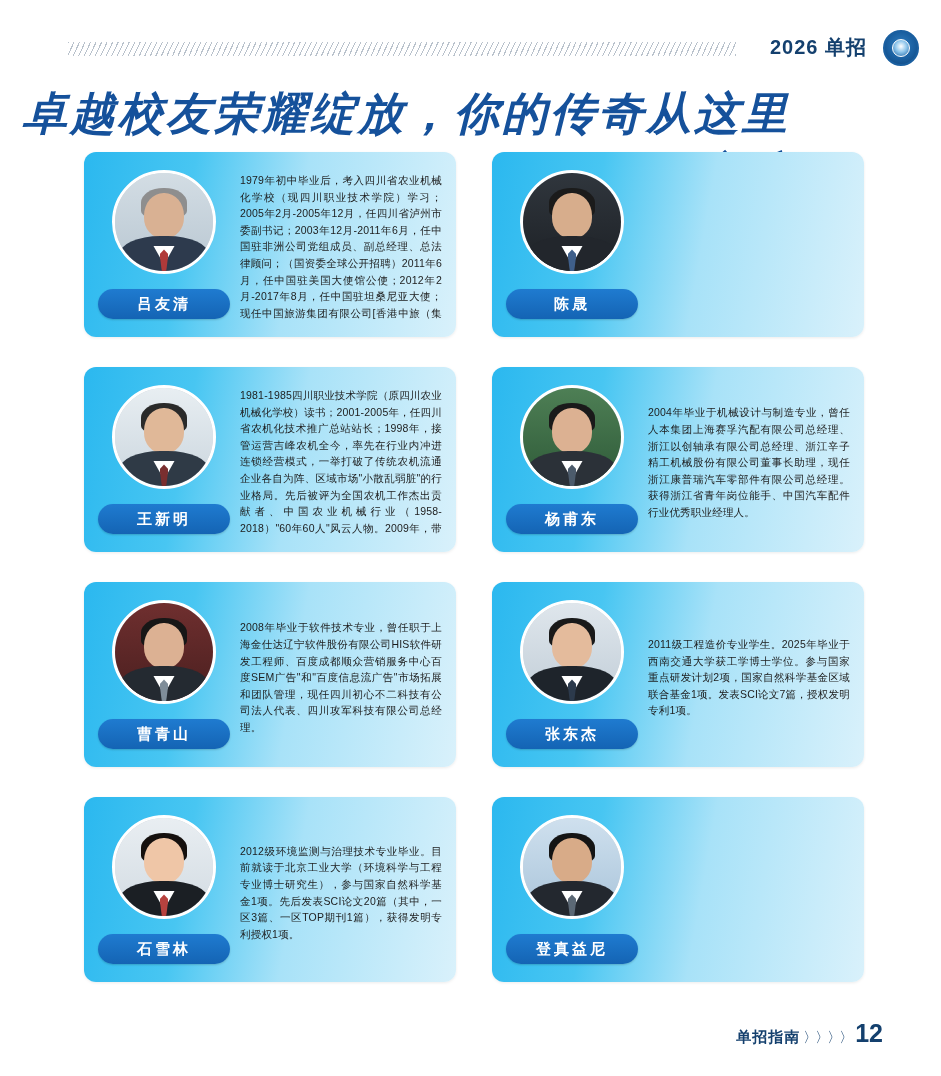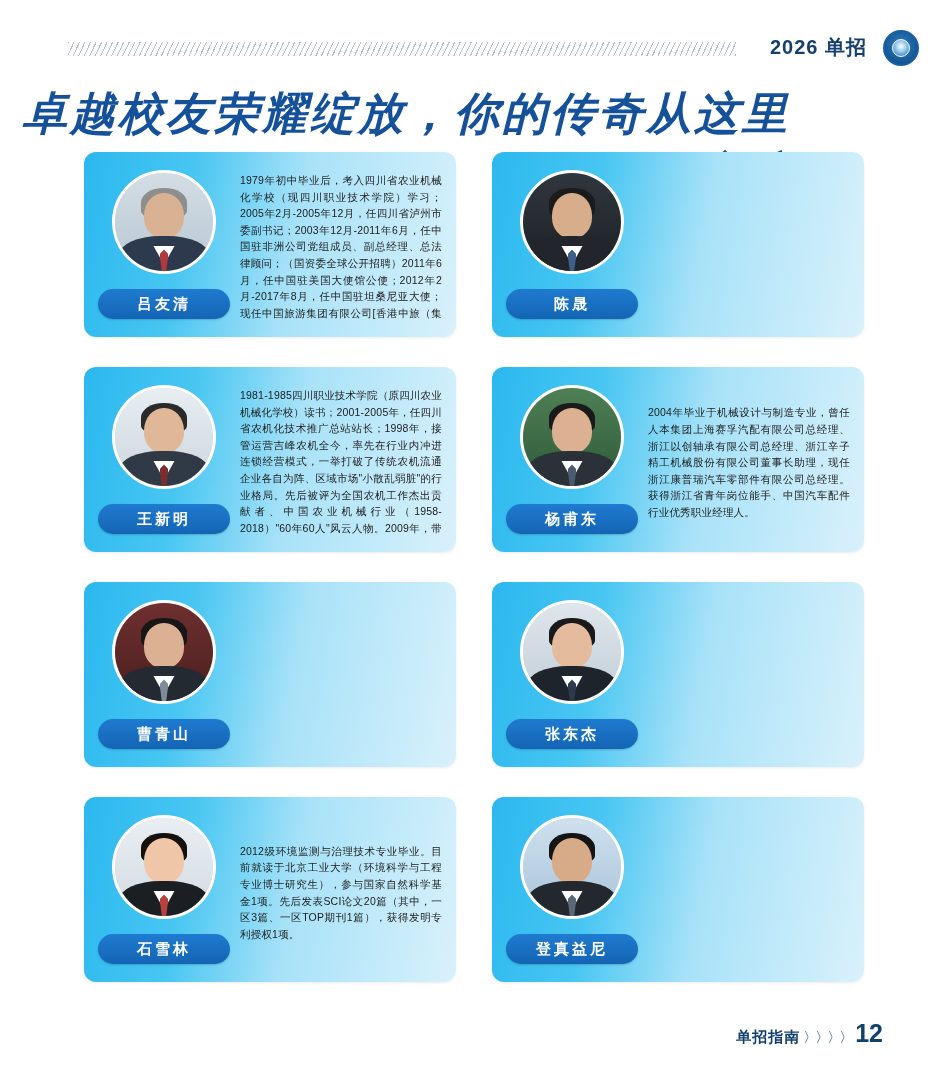--- a/index.html
+++ b/index.html
@@ -336,36 +336,38 @@
             <div class="bg" style="background:linear-gradient(180deg,#6f2f2f 0%,#4a1f1f 100%);"></div>
             <div class="hair" style="background:#171717;"></div>
             <div class="head" style="background:#dcb193;"></div>
             <div class="body" style="background:#242a31;"></div>
             <div class="collar"></div>
             <div class="tie" style="background:#7f8d99;"></div>
           </div>
         </div>
       </div>
       <div class="name-badge">曹青山</div>
+      <div class="card-text center-v">2008年毕业于软件技术专业，曾任职于上海金仕达辽宁软件股份有限公司HIS软件研发工程师、百度成都顺众营销服务中心百度SEM广告"和"百度信息流广告"市场拓展和团队管理，现任四川初心不二科技有公司法人代表、四川攻军科技有限公司总经理。</div>
     </div>
 
     <div class="card">
       <div class="card-photo-wrap">
         <div class="card-photo">
           <div class="portrait">
             <div class="bg" style="background:linear-gradient(180deg,#dfe6ec 0%,#c2ced8 100%);"></div>
             <div class="hair" style="background:#191919;"></div>
             <div class="head" style="background:#e4bb9c;"></div>
             <div class="body" style="background:#1e242b;"></div>
             <div class="collar"></div>
             <div class="tie" style="background:#2c3a4c;"></div>
           </div>
         </div>
       </div>
       <div class="name-badge">张东杰</div>
+      <div class="card-text center-v">2011级工程造价专业学生。2025年毕业于西南交通大学获工学博士学位。参与国家重点研发计划2项，国家自然科学基金区域联合基金1项。发表SCI论文7篇，授权发明专利1项。</div>
     </div>
 
     <div class="card">
       <div class="card-photo-wrap">
         <div class="card-photo">
           <div class="portrait">
             <div class="bg" style="background:linear-gradient(180deg,#e9eef2 0%,#d2dbe2 100%);"></div>
             <div class="hair" style="background:#15100e;"></div>
             <div class="head" style="background:#efc6a7;"></div>
             <div class="body" style="background:#1b1f24;"></div>

